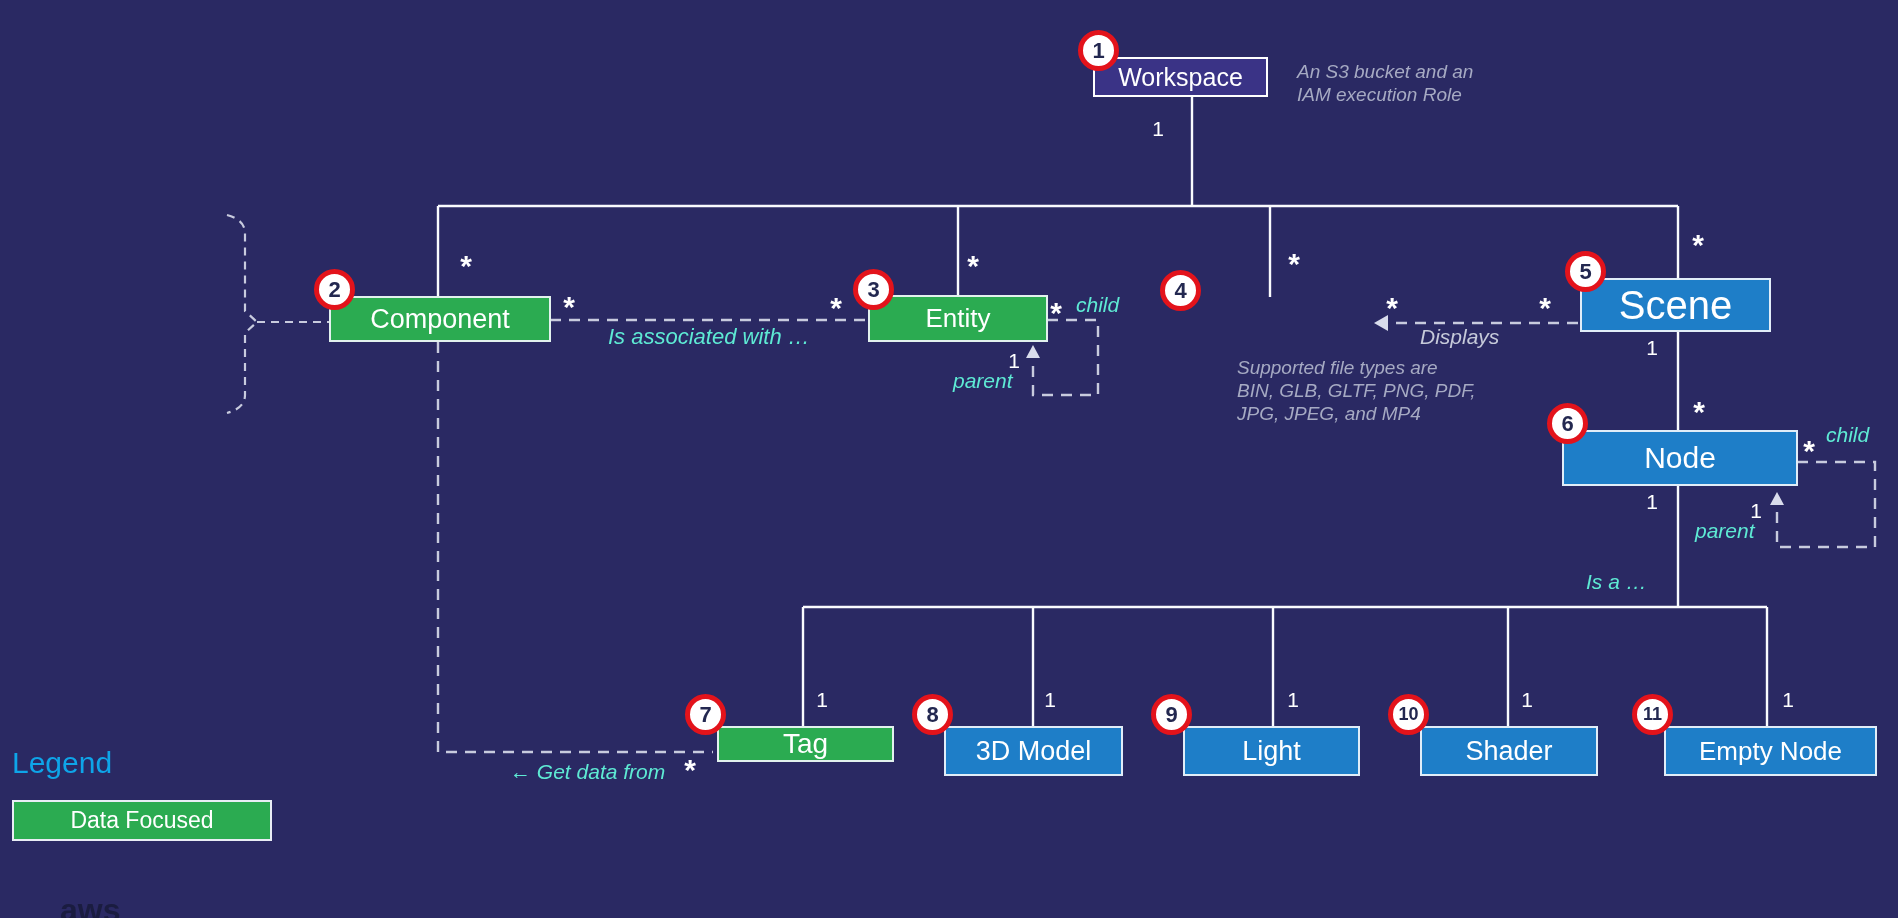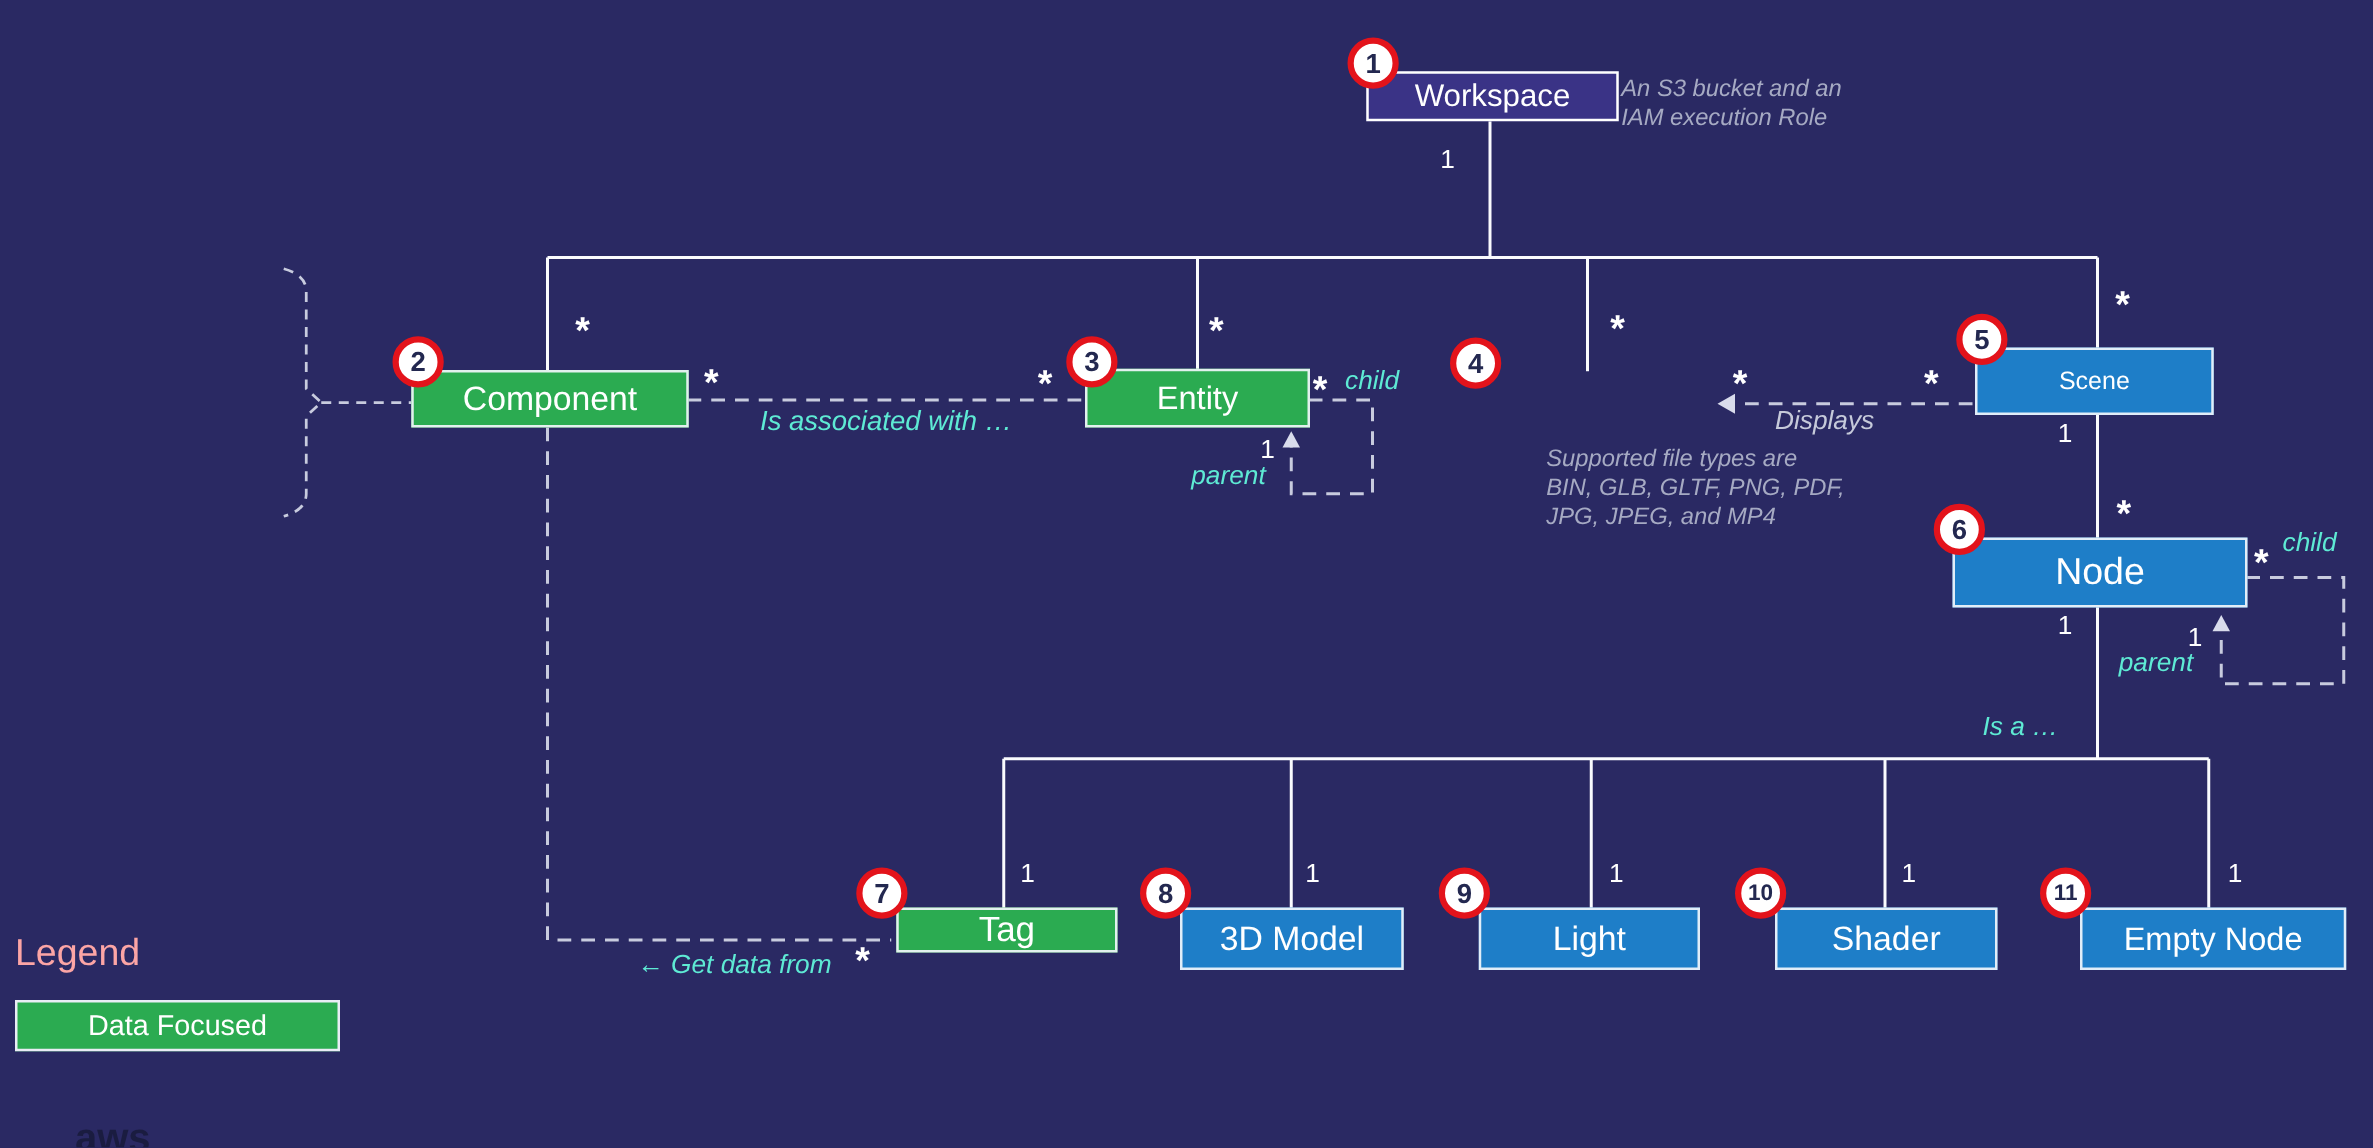--- a/index.html
+++ b/index.html
@@ -19,21 +19,21 @@
         transform:translate(-50%,-38%);z-index:2;}
   .one{position:absolute;color:#ffffff;font-size:21px;line-height:1;
        transform:translate(-50%,-50%);z-index:2;}
   .lbl{position:absolute;font-style:italic;z-index:2;white-space:nowrap;}
   .lbl.cream{color:#5eead4;font-size:21px;}
   .lbl.gray{color:#a6aac3;font-size:19px;line-height:1.22;}
   .lbl.displays{color:#c6cada;font-size:21px;}
   .ct-block{position:absolute;left:14px;top:180px;font-style:italic;color:#a6aac3;
             font-size:20px;line-height:23px;z-index:2;}
   .ct-block ul{margin:0;padding-left:86px;list-style:disc;}
-  .legend-title{position:absolute;left:12px;top:746px;color:#fca5a5;font-size:30px;z-index:2;}
+  .legend-title{position:absolute;left:12px;top:746px;color:#0ea5e9;font-size:30px;z-index:2;}
   .legend-box{position:absolute;left:12px;box-sizing:border-box;width:260px;height:41px;
               border:2px solid #e9edf5;display:flex;align-items:center;justify-content:center;
               color:#fff;font-size:23px;z-index:2;}
   .legend-box.green{background:#2bab51;top:800px;}
   .legend-box.blue{background:#1e7ec8;top:861px;}
   .watermark{position:absolute;left:60px;top:892px;font-size:32px;font-weight:700;
              color:rgba(24,26,58,.85);z-index:1;}
 </style>
 </head>
 <body>
@@ -68,24 +68,24 @@
       <path d="M227 215 Q245 220 245 233 V311 L257 322 L245 333 V395 Q245 408 227 413"></path>
       <line x1="257" y1="322" x2="329" y2="322"></line>
     </g>
     <g fill="#d9dcec">
       <polygon points="1374,323 1388,315 1388,331"></polygon>
       <polygon points="1033,345 1026,358 1040,358"></polygon>
       <polygon points="1777,492 1770,505 1784,505"></polygon>
     </g>
   </svg>
 
-  <div class="box purple" style="left:1093px;top:57px;width:202px;height:40px;font-size:25px;text-align:right;">Workspace</div>
+  <div class="box purple" style="left:1093px;top:57px;width:175px;height:40px;font-size:25px;text-align:right;">Workspace</div>
   <div class="box green" style="left:329px;top:296px;width:222px;height:46px;font-size:27px;">Component</div>
   <div class="box green" style="left:868px;top:295px;width:180px;height:47px;">Entity</div>
-  <div class="box blue" style="left:1580px;top:278px;width:191px;height:54px;font-size:20px;">Scene</div>
+  <div class="box blue" style="left:1580px;top:278px;width:191px;height:54px;font-size:40px;">Scene</div>
   <div class="box blue" style="left:1562px;top:430px;width:236px;height:56px;font-size:30px;">Node</div>
   <div class="box green" style="left:717px;top:726px;width:177px;height:36px;font-size:28px;">Tag</div>
   <div class="box blue" style="left:944px;top:726px;width:179px;height:50px;font-size:27px;">3D Model</div>
   <div class="box blue" style="left:1183px;top:726px;width:177px;height:50px;font-size:27px;">Light</div>
   <div class="box blue" style="left:1420px;top:726px;width:178px;height:50px;font-size:27px;">Shader</div>
   <div class="box blue" style="left:1664px;top:726px;width:213px;height:50px;">Empty Node</div>
 
   <div class="badge" style="left:1078px;top:30px;">1</div>
   <div class="badge" style="left:314px;top:269px;">2</div>
   <div class="badge" style="left:853px;top:269px;">3</div>

